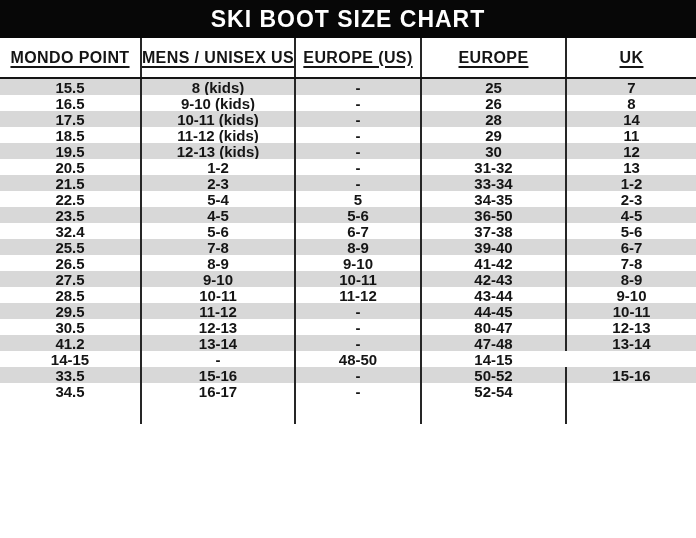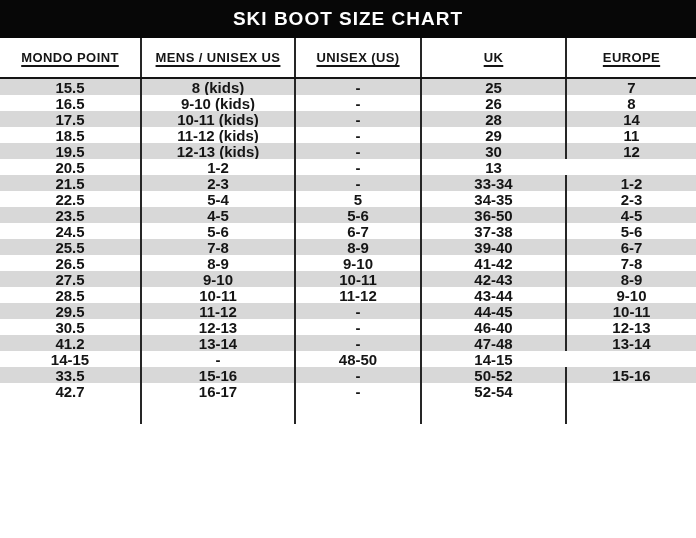--- a/index.html
+++ b/index.html
@@ -19,21 +19,21 @@
   .title-bar {
     height: 38px;
     background: #070707;
     display: flex;
     align-items: center;
     justify-content: center;
   }
   .title-bar h1 {
     margin: 0;
     color: #ffffff;
-    font-size: 19px;
+    font-size: 23px;
     font-weight: bold;
     letter-spacing: 1px;
     white-space: nowrap;
   }
   .grid-row {
     display: grid;
     grid-template-columns: 140px 154px 126px 145px 131px;
   }
   .header-row {
     height: 39px;
@@ -48,21 +48,21 @@
     color: #151515;
     font-size: 15px;
     line-height: 1;
     overflow: hidden;
     white-space: nowrap;
   }
   .cell:not(:first-child) {
     border-left: 2px solid #262626;
   }
   .header-cell {
-    font-size: 13px;
+    font-size: 16px;
     letter-spacing: 0.4px;
     text-decoration: underline;
     text-decoration-thickness: 1.5px;
     text-underline-offset: 3px;
   }
   .data-row {
     height: 16px;
     background: #ffffff;
   }
   .data-row.stripe {
@@ -76,23 +76,23 @@
 </head>
 <body>
 
 <div class="chart-wrap">
   <div class="title-bar">
     <h1>SKI BOOT SIZE CHART</h1>
   </div>
   <div class="grid-row header-row" id="header-row">
       <div class="cell header-cell">MONDO POINT</div>
       <div class="cell header-cell">MENS / UNISEX US</div>
-      <div class="cell header-cell">UNISEX (US)</div>
+      <div class="cell header-cell">EUROPE (US)</div>
+      <div class="cell header-cell">EUROPE</div>
       <div class="cell header-cell">UK</div>
-      <div class="cell header-cell">EUROPE</div>
     </div>
   <div id="table-body">
       <div class="grid-row data-row stripe">
         <div class="cell">15.5</div>
         <div class="cell">8 (kids)</div>
         <div class="cell">-</div>
         <div class="cell">25</div>
         <div class="cell">7</div>
       </div>
       <div class="grid-row data-row">
@@ -120,20 +120,21 @@
         <div class="cell">19.5</div>
         <div class="cell">12-13 (kids)</div>
         <div class="cell">-</div>
         <div class="cell">30</div>
         <div class="cell">12</div>
       </div>
       <div class="grid-row data-row">
         <div class="cell">20.5</div>
         <div class="cell">1-2</div>
         <div class="cell">-</div>
+        <div class="cell">31-32</div>
         <div class="cell">13</div>
       </div>
       <div class="grid-row data-row stripe">
         <div class="cell">21.5</div>
         <div class="cell">2-3</div>
         <div class="cell">-</div>
         <div class="cell">33-34</div>
         <div class="cell">1-2</div>
       </div>
       <div class="grid-row data-row">
@@ -144,21 +145,21 @@
         <div class="cell">2-3</div>
       </div>
       <div class="grid-row data-row stripe">
         <div class="cell">23.5</div>
         <div class="cell">4-5</div>
         <div class="cell">5-6</div>
         <div class="cell">36-50</div>
         <div class="cell">4-5</div>
       </div>
       <div class="grid-row data-row">
-        <div class="cell">24.5</div>
+        <div class="cell">32.4</div>
         <div class="cell">5-6</div>
         <div class="cell">6-7</div>
         <div class="cell">37-38</div>
         <div class="cell">5-6</div>
       </div>
       <div class="grid-row data-row stripe">
         <div class="cell">25.5</div>
         <div class="cell">7-8</div>
         <div class="cell">8-9</div>
         <div class="cell">39-40</div>
@@ -189,21 +190,21 @@
         <div class="cell">29.5</div>
         <div class="cell">11-12</div>
         <div class="cell">-</div>
         <div class="cell">44-45</div>
         <div class="cell">10-11</div>
       </div>
       <div class="grid-row data-row">
         <div class="cell">30.5</div>
         <div class="cell">12-13</div>
         <div class="cell">-</div>
-        <div class="cell">46-40</div>
+        <div class="cell">80-47</div>
         <div class="cell">12-13</div>
       </div>
       <div class="grid-row data-row stripe">
         <div class="cell">41.2</div>
         <div class="cell">13-14</div>
         <div class="cell">-</div>
         <div class="cell">47-48</div>
         <div class="cell">13-14</div>
       </div>
       <div class="grid-row data-row">
@@ -213,21 +214,21 @@
         <div class="cell">14-15</div>
       </div>
       <div class="grid-row data-row stripe">
         <div class="cell">33.5</div>
         <div class="cell">15-16</div>
         <div class="cell">-</div>
         <div class="cell">50-52</div>
         <div class="cell">15-16</div>
       </div>
       <div class="grid-row data-row">
-        <div class="cell">42.7</div>
+        <div class="cell">34.5</div>
         <div class="cell">16-17</div>
         <div class="cell">-</div>
         <div class="cell">52-54</div>
         <div class="cell"></div>
       </div>
       <div class="grid-row filler-row">
         <div class="cell"></div>
         <div class="cell"></div>
         <div class="cell"></div>
         <div class="cell"></div>

